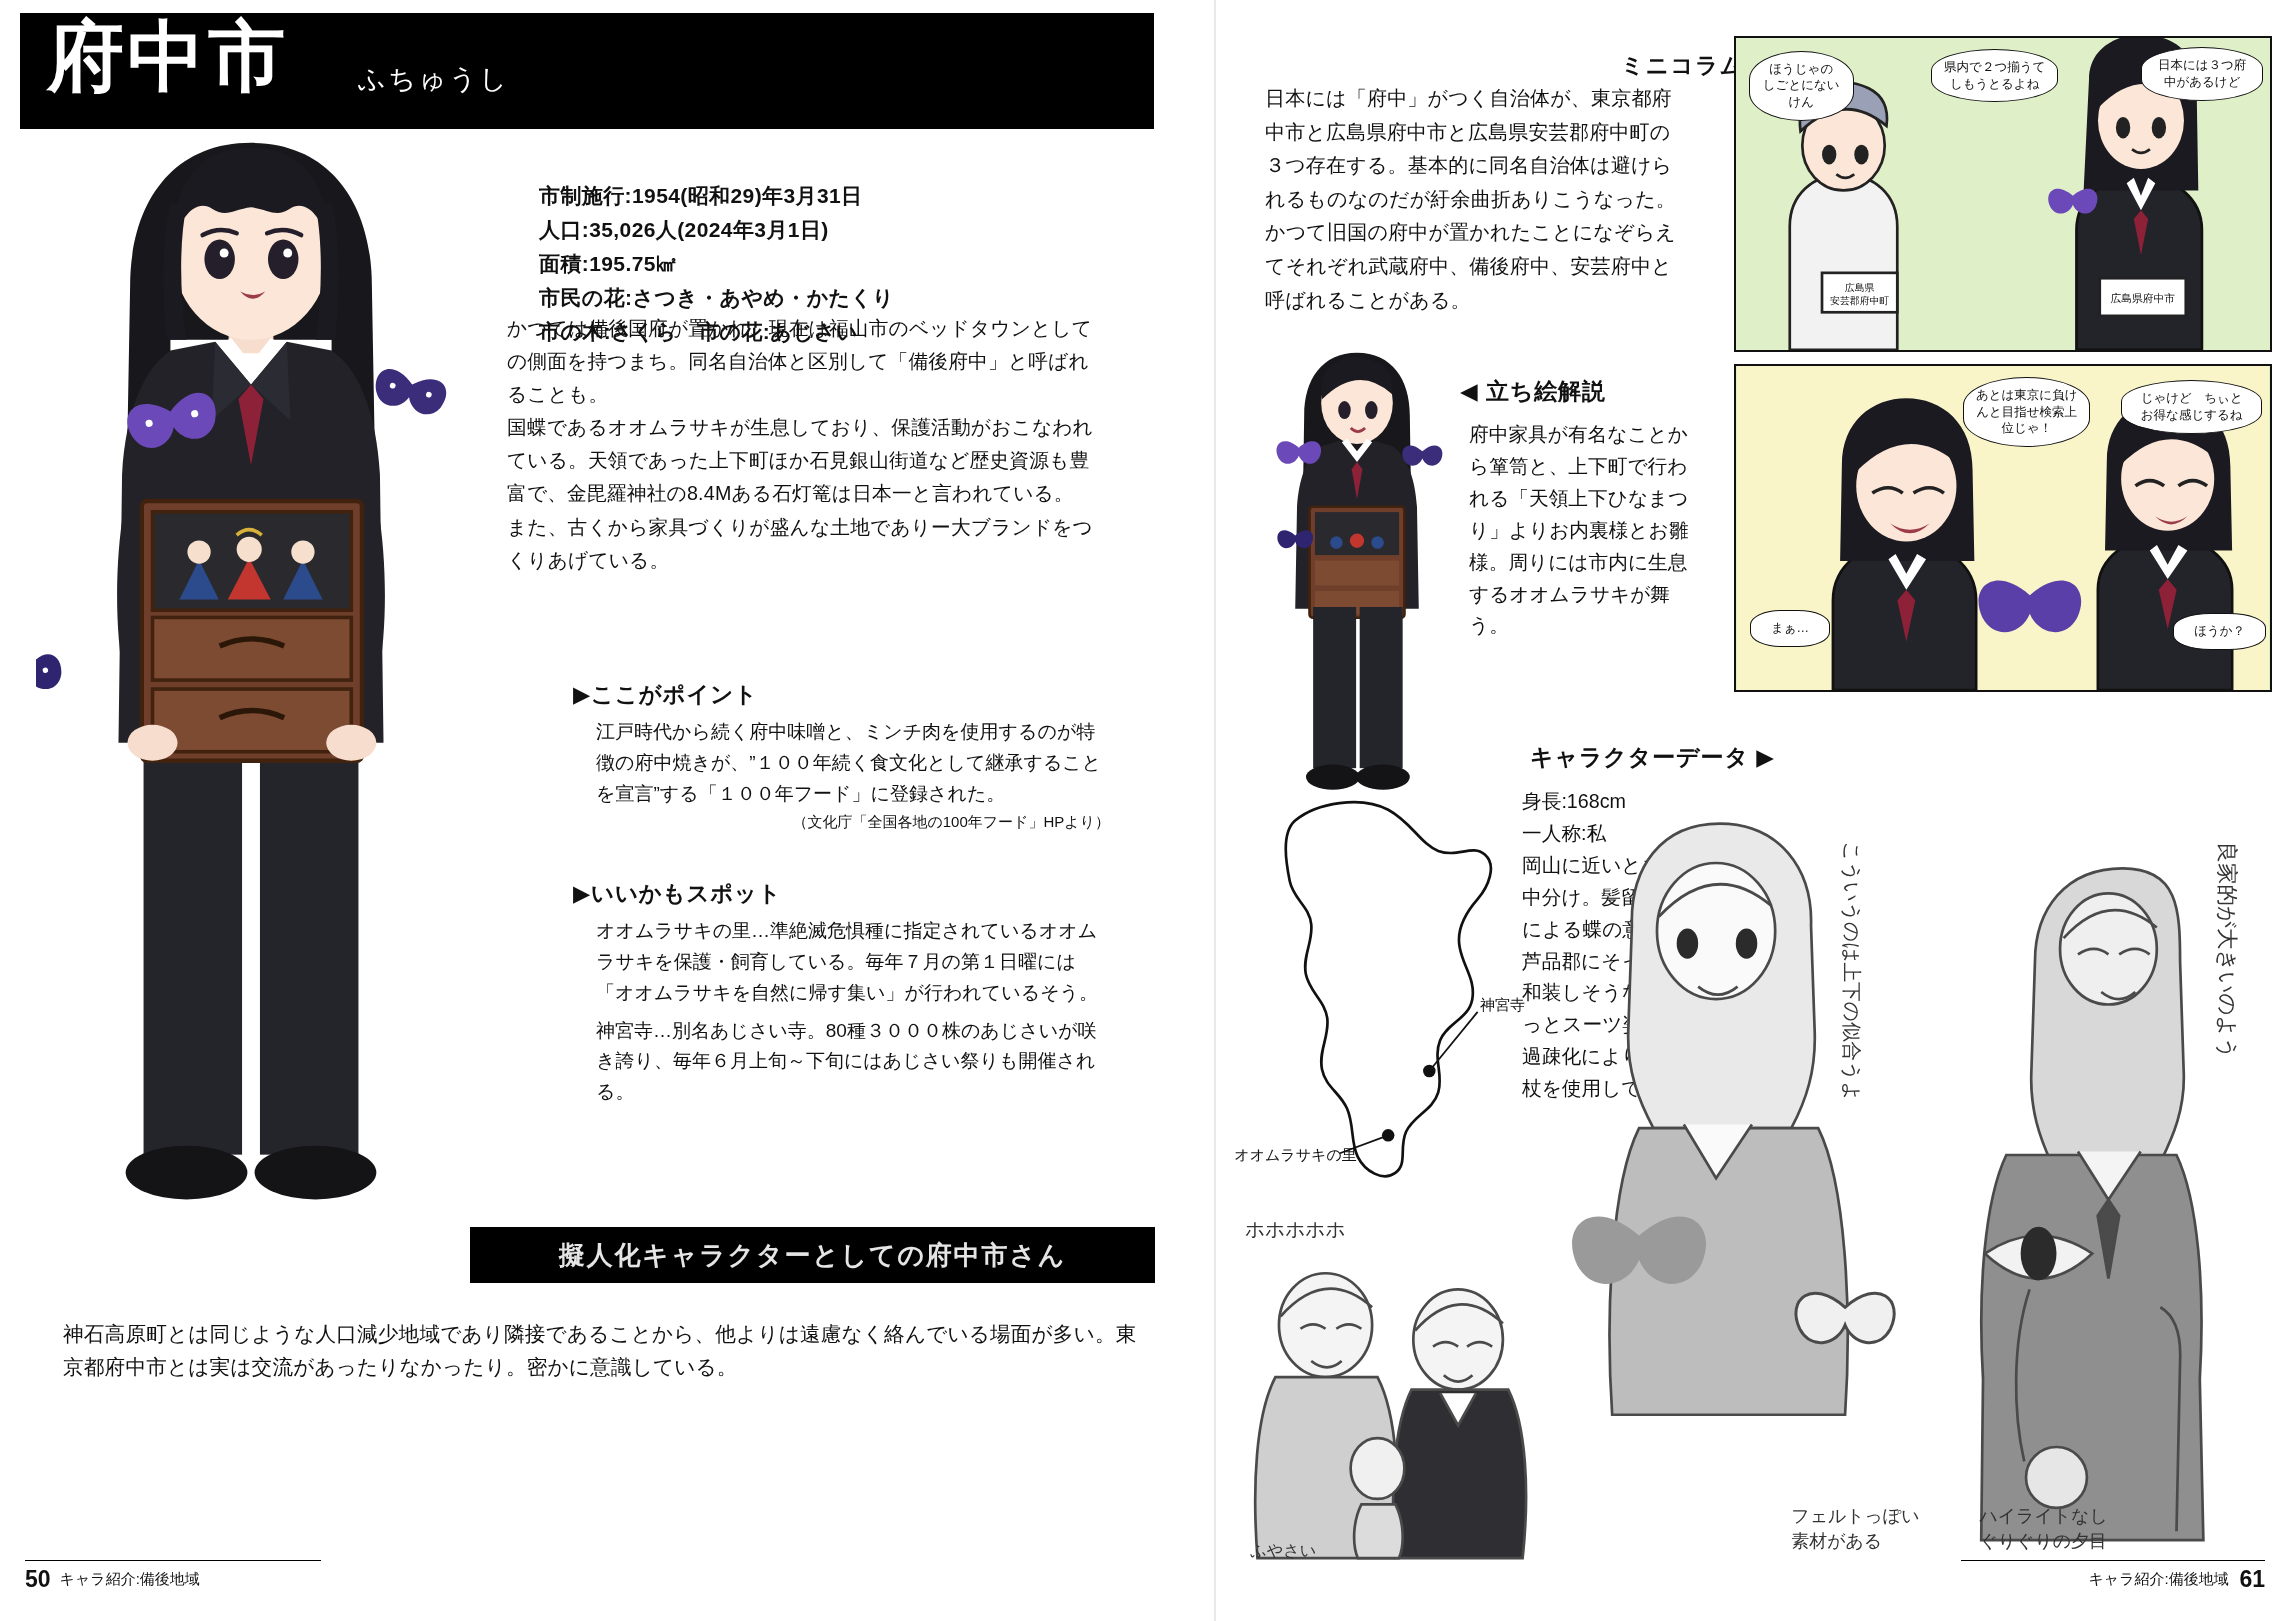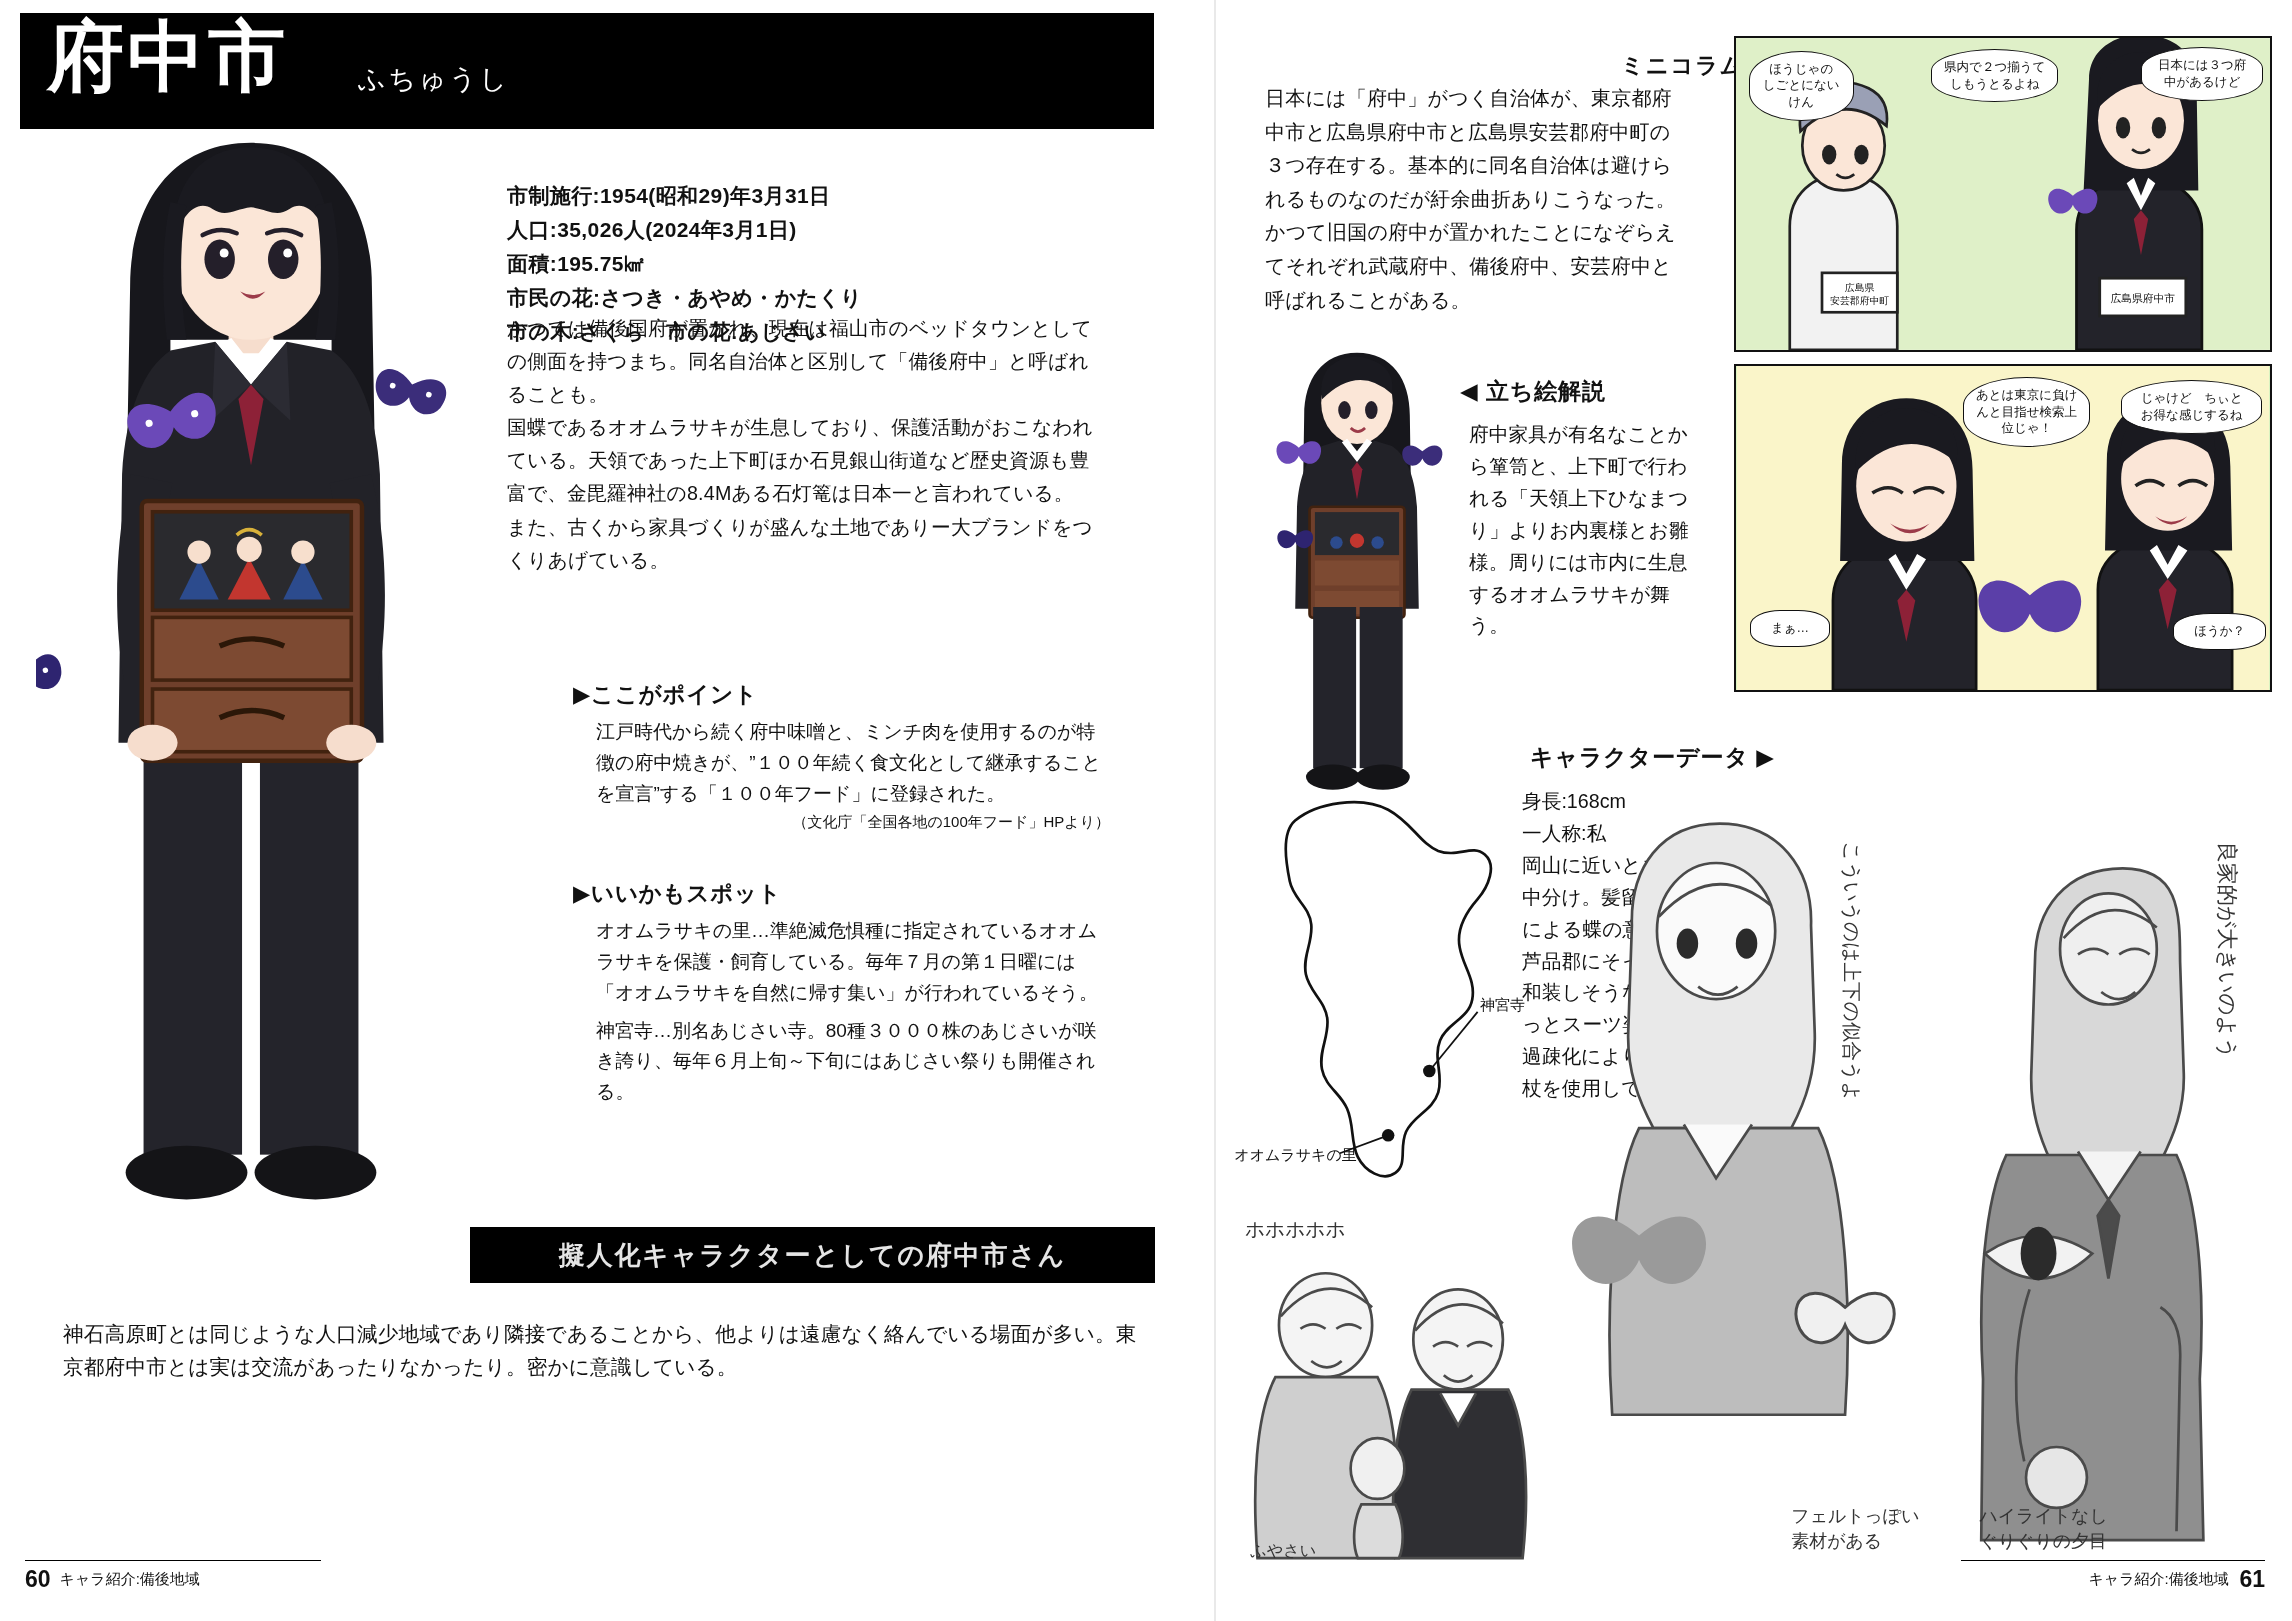--- a/index.html
+++ b/index.html
@@ -8,21 +8,21 @@
   .spread-gutter{position:absolute;left:1214px;top:0;width:1.8px;height:1621px;background:#e9e9e9;}
 
   
   .title-bar{position:absolute;left:19.7px;top:12.5px;width:1134px;height:116px;background:#000;}
   .title-main{position:absolute;left:47px;top:18px;font-size:77px;font-weight:700;color:#fff;letter-spacing:3.6px;line-height:1;font-family:"DejaVu Sans",sans-serif;}
   .title-sub{position:absolute;left:358px;top:61px;font-size:27px;color:#fff;letter-spacing:2.7px;}
 
   .char-figure{position:absolute;left:36px;top:116px;width:430px;height:1164px;}
 
   .stat-block{position:absolute;left:507px;top:179px;width:591px;font-size:21px;font-weight:700;line-height:1.62;letter-spacing:0.4px;}
-  .stat-block div{white-space:nowrap;}
+  .stat-block div{white-space:nowrap;margin-left:32px;}
 
   .body-text{position:absolute;left:507px;top:312px;width:591px;font-size:19.7px;line-height:1.68;letter-spacing:0.2px;}
   .body-text p{margin:0 0 0 0;text-indent:0;}
 
   .sec-head{font-size:22.4px;font-weight:700;letter-spacing:0.9px;margin:0;}
   .sec-wrap1{position:absolute;left:573px;top:679px;width:537px;}
   .sec-wrap2{position:absolute;left:573px;top:878px;width:537px;}
   .sec-body{font-size:19px;line-height:1.62;margin-top:7.2px;padding-left:23px;}
   .sec-src{font-size:15px;text-align:right;margin-top:3.6px;}
 
@@ -174,21 +174,21 @@
 
   <div class="black-band">
     <span>擬人化キャラクターとしての府中市さん</span>
   </div>
 
   <div class="bottom-text">
     <p>神石高原町とは同じような人口減少地域であり隣接であることから、他よりは遠慮なく絡んでいる場面が多い。東京都府中市とは実は交流があったりなかったり。密かに意識している。</p>
   </div>
 
   <div class="footer-left">
-    <span class="pg-num">60</span>
+    <span class="pg-num">50</span>
     <span class="footer-cap">キャラ紹介:備後地域</span>
   </div>
 
   <div class="minicolumn-label">ミニコラム ▶</div>
   <div class="col-text">日本には「府中」がつく自治体が、東京都府中市と広島県府中市と広島県安芸郡府中町の３つ存在する。基本的に同名自治体は避けられるものなのだが紆余曲折ありこうなった。かつて旧国の府中が置かれたことになぞらえてそれぞれ武蔵府中、備後府中、安芸府中と呼ばれることがある。</div>
 
   <div class="comic-box comic1">
     <svg viewBox="0 0 596 348" width="534" height="312">
       <rect x="0" y="0" width="596" height="348" fill="#dff0c8"></rect>
 

